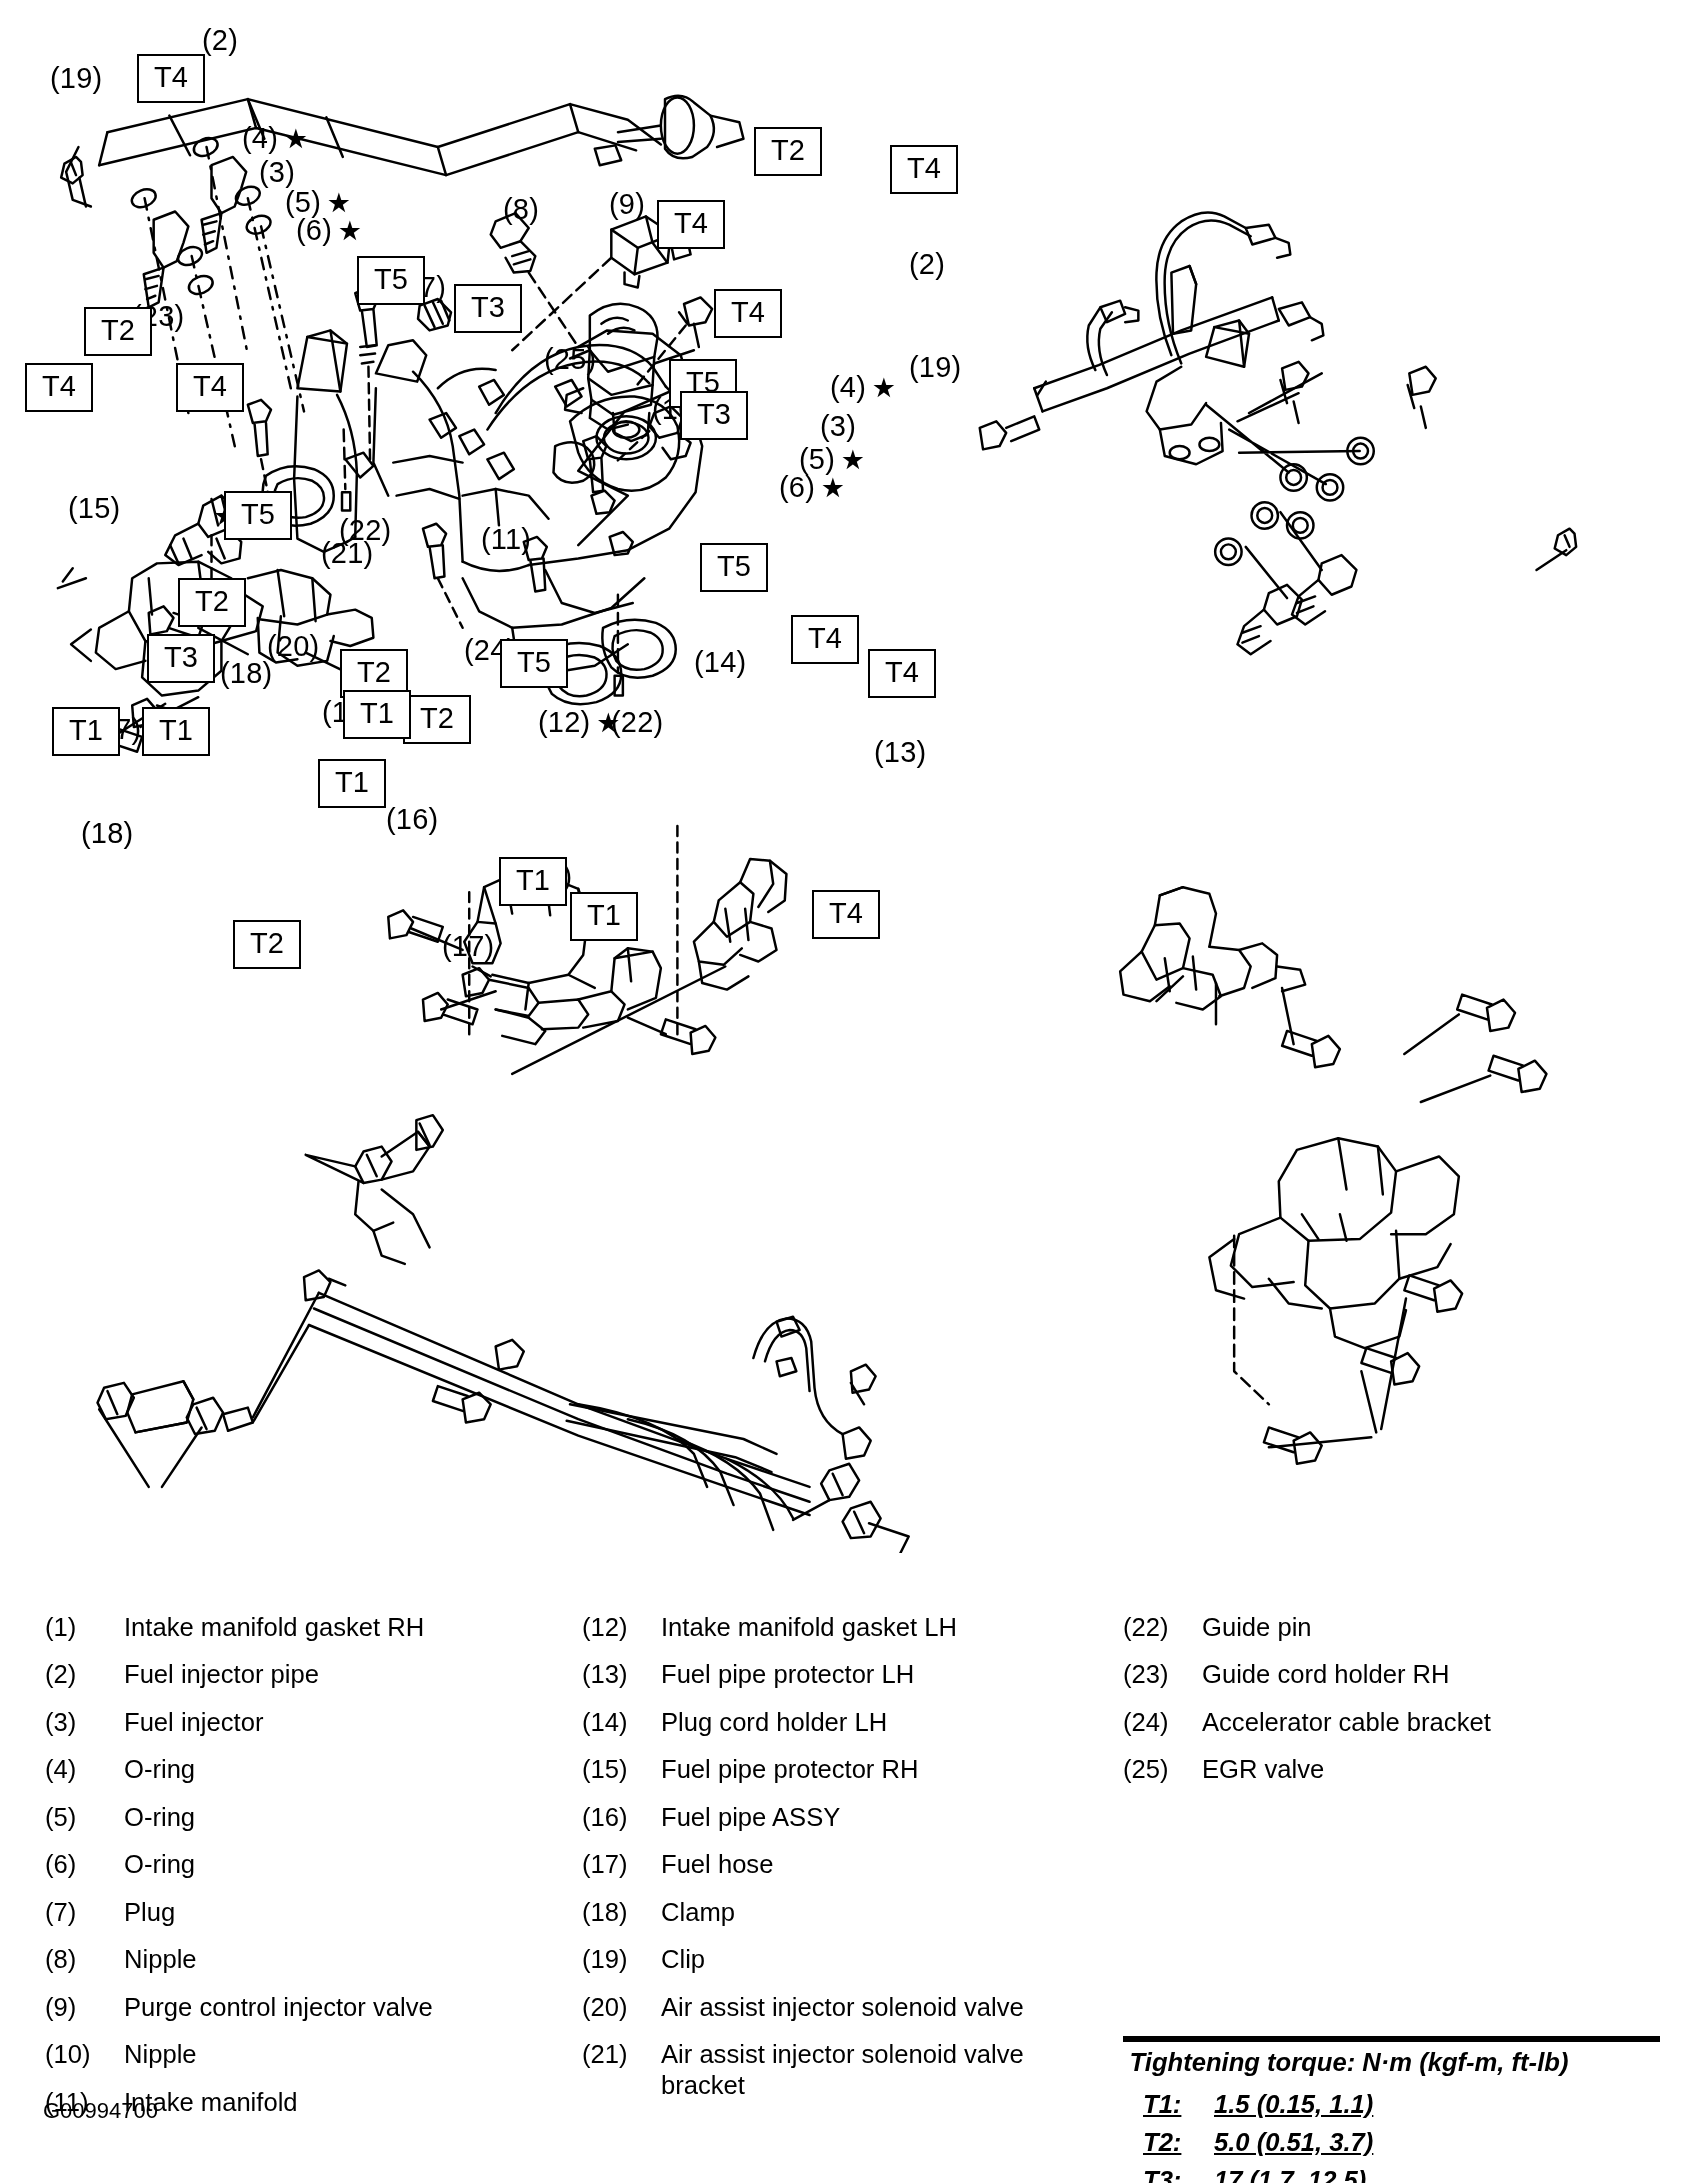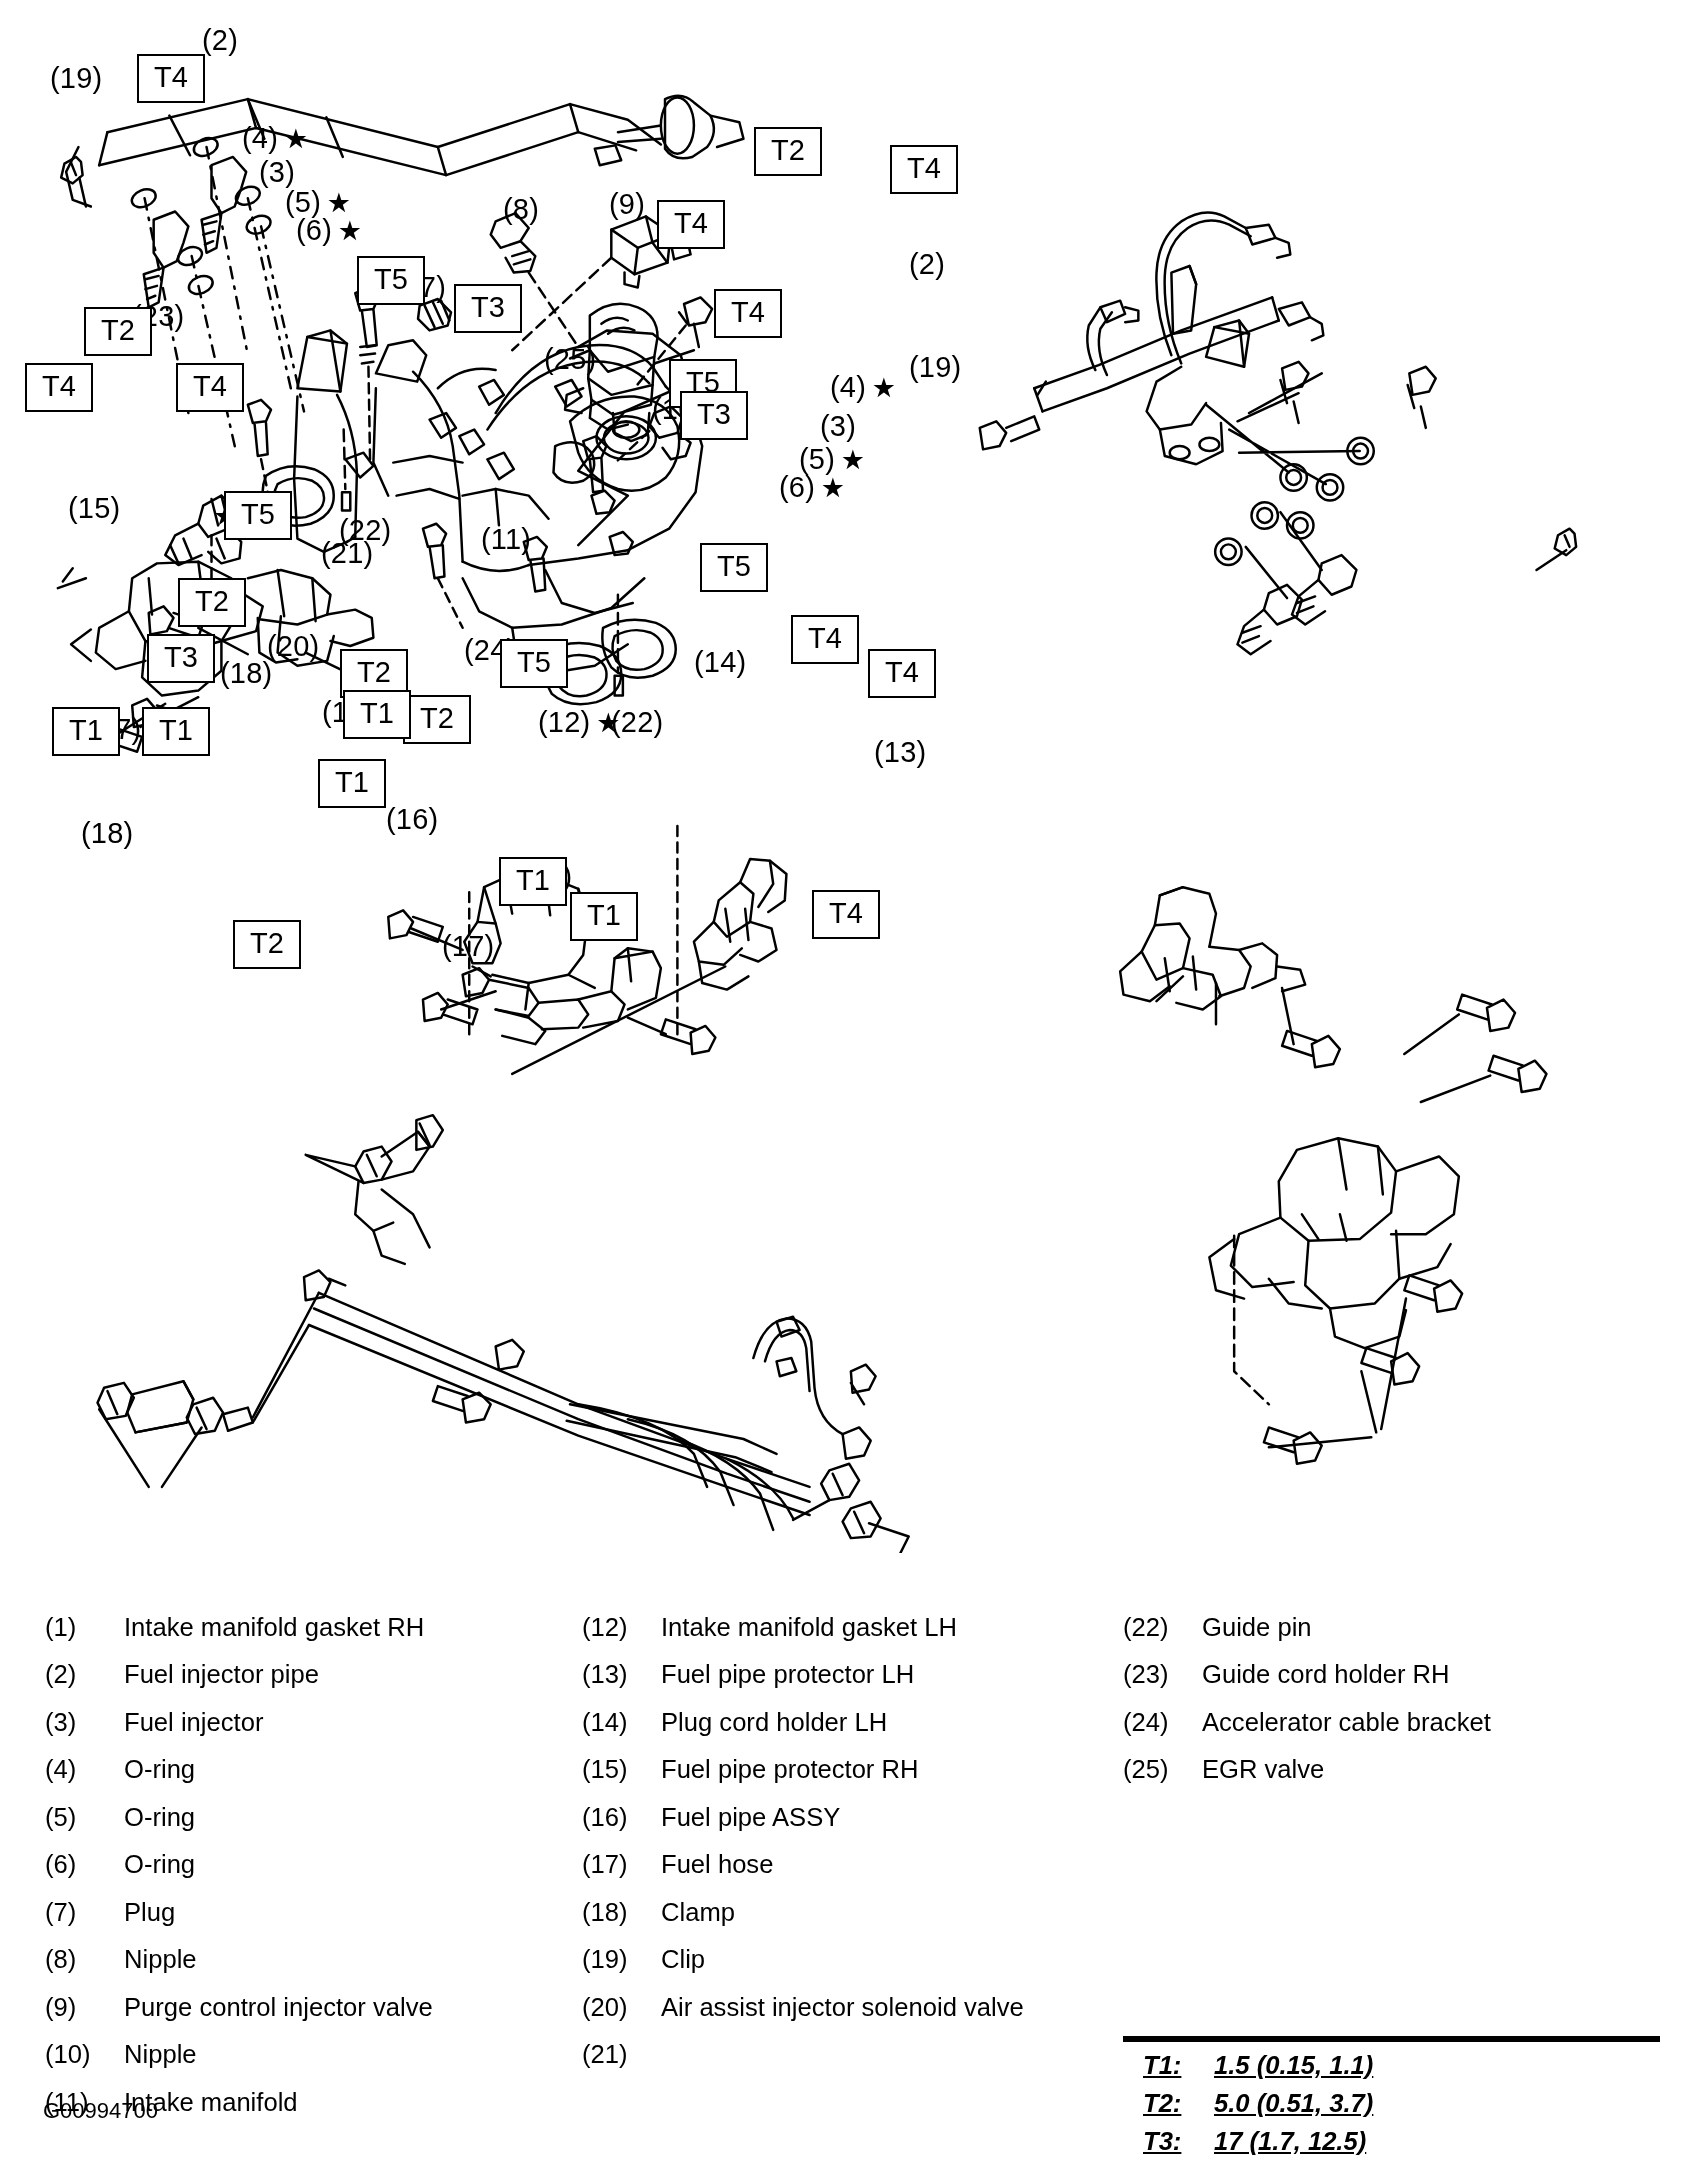--- a/index.html
+++ b/index.html
@@ -533,20 +533,21 @@
         <div class="legrow">
           <div class="legnum">(19)</div>
           <div class="legtxt">Clip</div>
         </div>
         <div class="legrow">
           <div class="legnum">(20)</div>
           <div class="legtxt">Air assist injector solenoid valve</div>
         </div>
         <div class="legrow">
           <div class="legnum">(21)</div>
+          <div class="legtxt">Air assist injector solenoid valve bracket</div>
         </div>
       </div>
     <div class="legcol" id="legcol3">
         <div class="legrow">
           <div class="legnum">(22)</div>
           <div class="legtxt">Guide pin</div>
         </div>
         <div class="legrow">
           <div class="legnum">(23)</div>
           <div class="legtxt">Guide cord holder RH</div>
@@ -556,20 +557,21 @@
           <div class="legtxt">Accelerator cable bracket</div>
         </div>
         <div class="legrow">
           <div class="legnum">(25)</div>
           <div class="legtxt">EGR valve</div>
         </div>
       </div>
 
     <div id="torque">
       <div class="rule"></div>
+      <div class="thead">Tightening torque: N·m (kgf-m, ft-lb)</div>
       <div id="torque-rows">
           <div class="trow">
             <div class="tkey">T1:</div>
             <div class="tval">1.5 (0.15, 1.1)</div>
           </div>
           <div class="trow">
             <div class="tkey">T2:</div>
             <div class="tval">5.0 (0.51, 3.7)</div>
           </div>
           <div class="trow">

